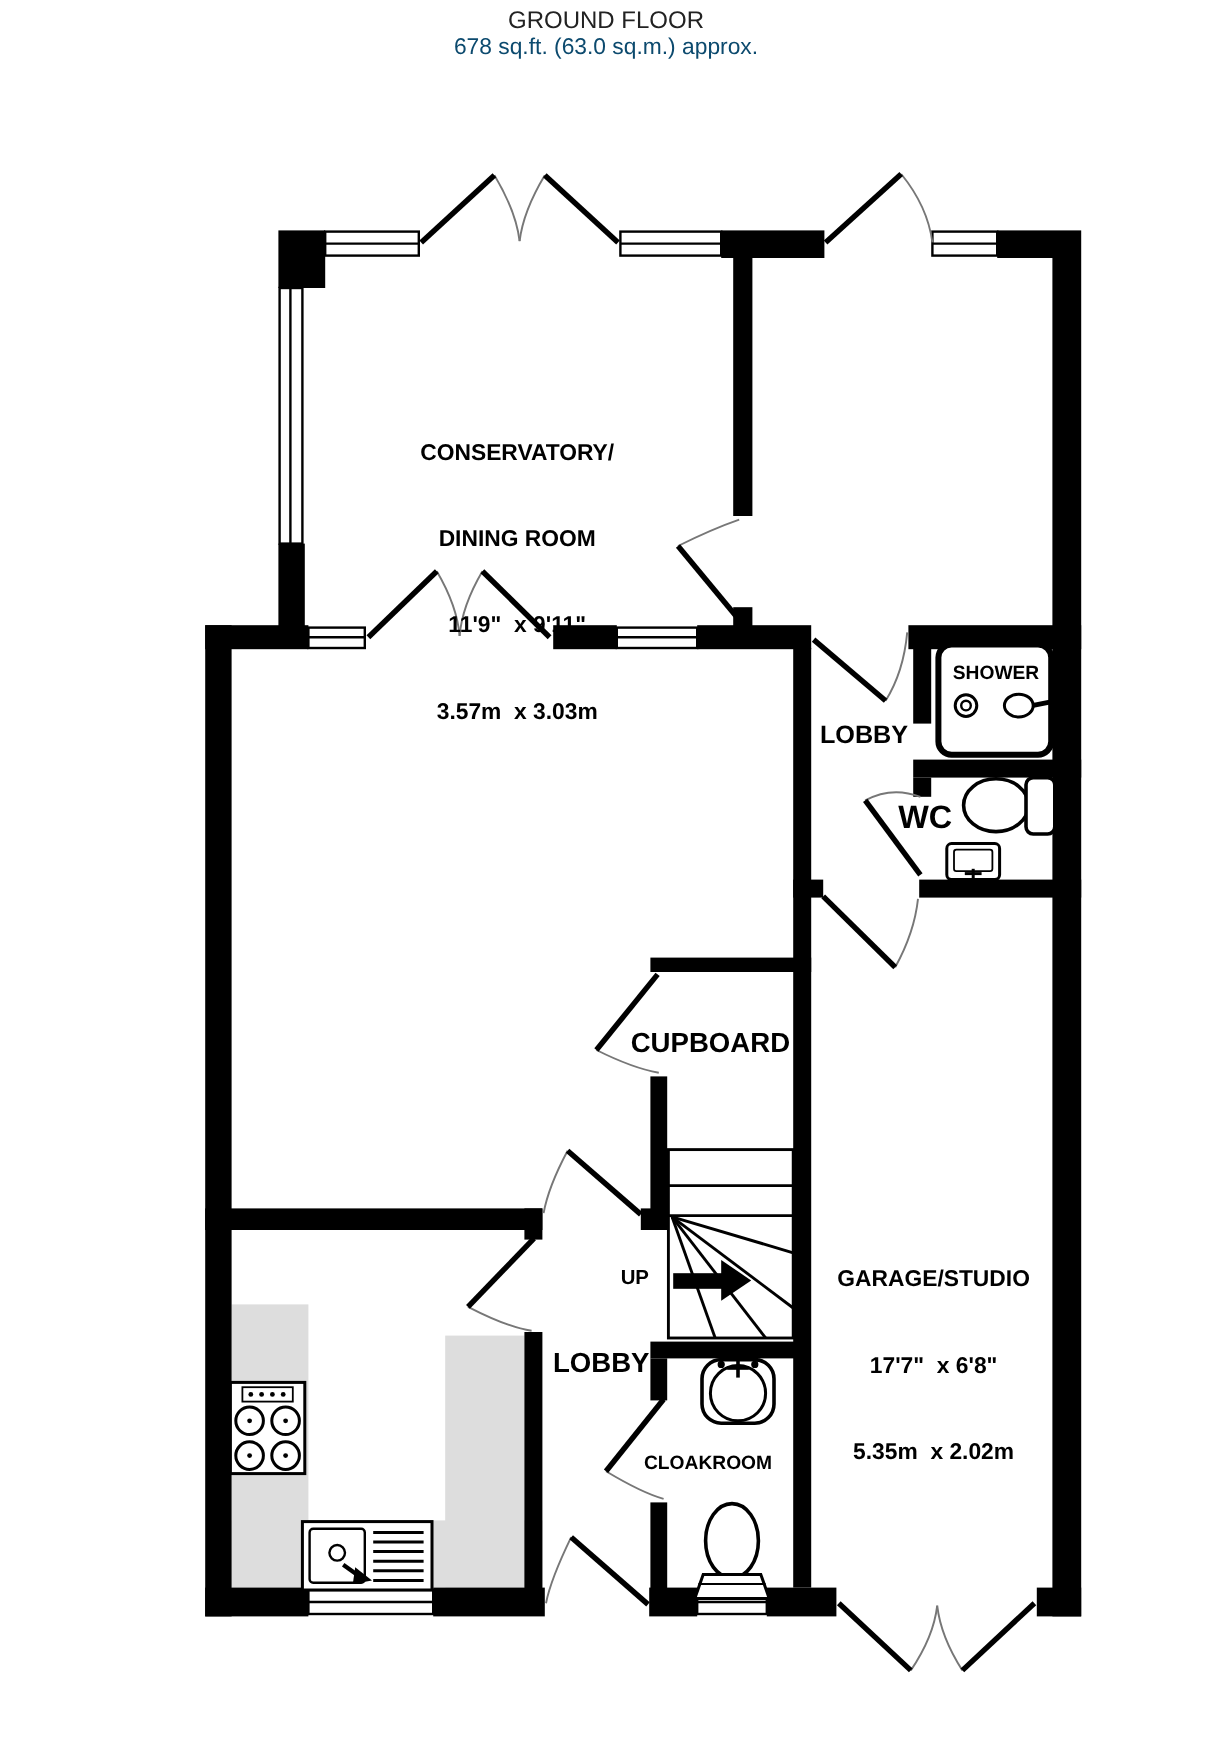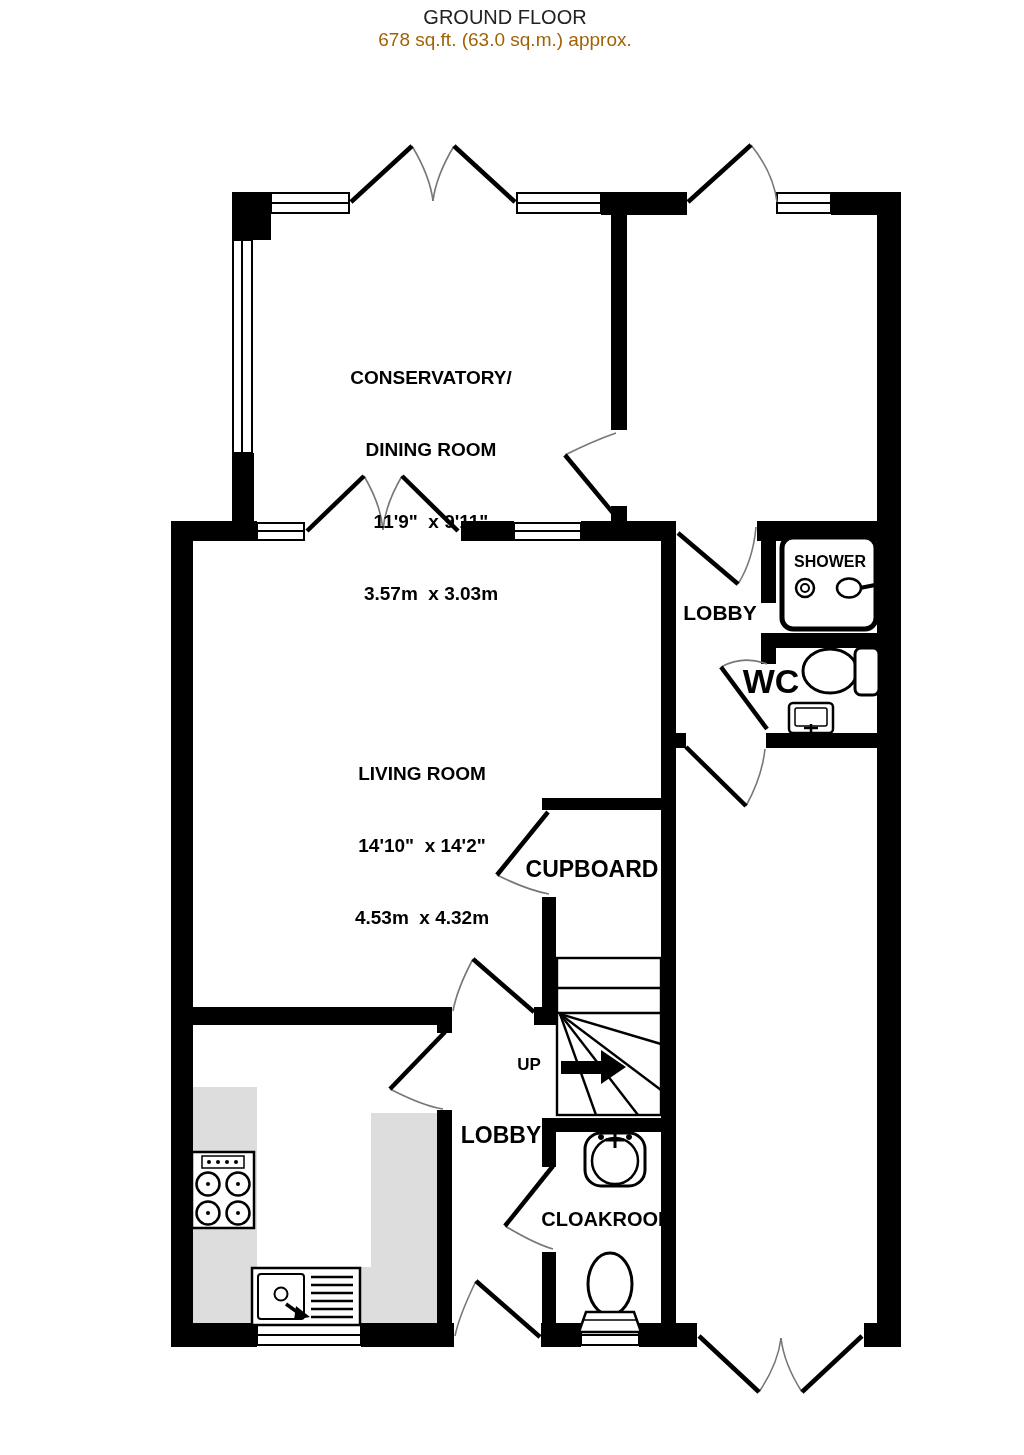--- a/index.html
+++ b/index.html
@@ -16,21 +16,21 @@
     position:absolute;
     transform:translateX(-50%);
     text-align:center;
     font-weight:bold;
     color:#000;
     white-space:pre;
     line-height:24px;
   }
   .rm{font-size:19px;}
   .title-line1{font-size:20px;font-weight:normal;color:#222;line-height:23px;}
-  .title-line2{font-size:19px;font-weight:normal;color:#a16207;line-height:22px;}
+  .title-line2{font-size:19px;font-weight:normal;color:#0c4a6e;line-height:22px;}
 </style>
 </head>
 <body>
 
 <div class="plan">
 
   <svg width="1024" height="1455" viewBox="0 0 1024 1455">
 
     <g fill="#dddddd">
       <rect x="169" y="1087" width="64" height="236"></rect>
@@ -213,29 +213,29 @@
   <div class="lbl title-line2" style="left:481px;top:29px">678 sq.ft. (63.0 sq.m.) approx.</div>
 
   <div class="lbl rm" style="left:407px;top:318px">
     <div>CONSERVATORY/</div>
     <div>DINING ROOM</div>
     <div>11'9"  x 9'11"</div>
     <div>3.57m  x 3.03m</div>
   </div>
 
 
-  <div class="lbl rm" style="left:398px;top:714px">
-    <div>LIVING ROOM</div>
-    <div>14'10"  x 14'2"</div>
-    <div>4.53m  x 4.32m</div>
+
+
+  <div class="lbl rm" style="left:754px;top:1007px">
+    <div>GARAGE/STUDIO</div>
+    <div>17'7"  x 6'8"</div>
+    <div>5.35m  x 2.02m</div>
   </div>
-
-
 
   <div class="lbl" style="left:696px;top:601px;font-size:21px">LOBBY</div>
   <div class="lbl" style="left:806px;top:553px;font-size:16px;line-height:18px">SHOWER</div>
-  <div class="lbl" style="left:747px;top:668px;font-size:34px;line-height:27px">WC</div>
+  <div class="lbl" style="left:747px;top:668px;font-size:27px;line-height:27px">WC</div>
   <div class="lbl" style="left:568px;top:857px;font-size:23px">CUPBOARD</div>
   <div class="lbl" style="left:477px;top:1123px;font-size:23px">LOBBY</div>
   <div class="lbl" style="left:505px;top:1056px;font-size:17px;line-height:18px">UP</div>
-  <div class="lbl" style="left:584px;top:1209px;font-size:20px;line-height:21px">CLOAKROOM</div>
+  <div class="lbl" style="left:566px;top:1209px;font-size:16px;line-height:21px">CLOAKROOM</div>
 
 </div>
 
 </body></html>

